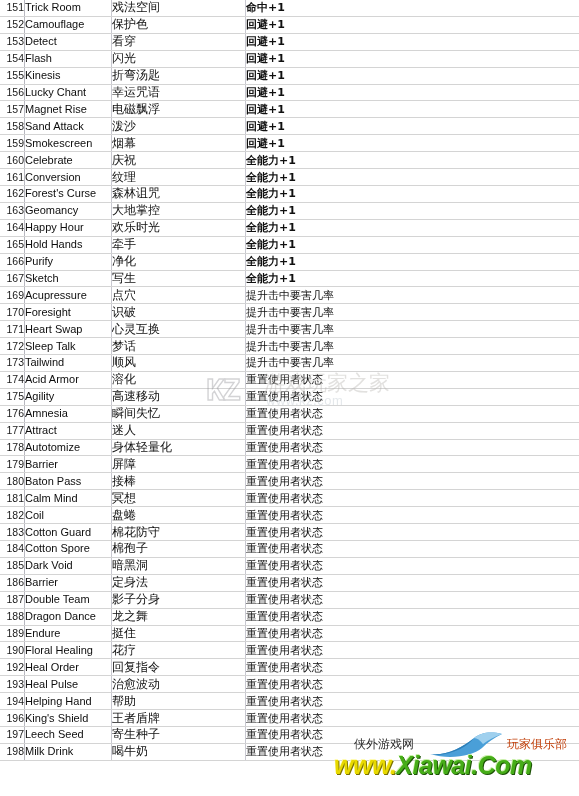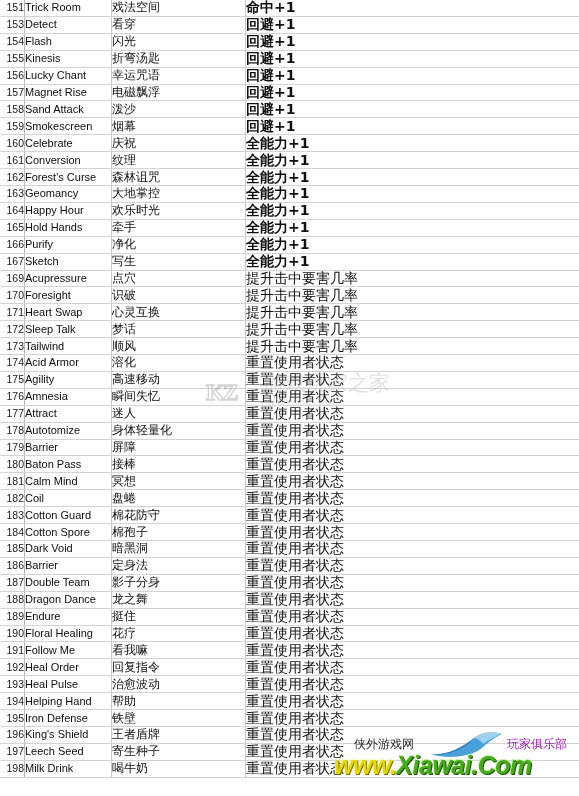--- a/index.html
+++ b/index.html
@@ -73,21 +73,21 @@
     font-size: 12px;
     color: #101010;
     border-right: 1px solid #c8c8d0;
     font-family: "DejaVu Sans", sans-serif;
   }
 
   
   td.c-ef {
     width: 334px;
     padding-left: 4px;
-    font-size: 14px;
+    font-size: 11px;
     color: #101010;
     font-family: "DejaVu Sans", sans-serif;
     margin-top: 12px;
   }
 
   td.c-ef.bold {
     font-weight: bold;
   }
 
   
@@ -97,24 +97,24 @@
     top: 372px;
     width: 170px;
     height: 46px;
     pointer-events: none;
     opacity: .38;
   }
   .wm-center .kz {
     position: absolute;
     left: 0;
     top: 2px;
-    font-size: 24px;
+    font-size: 31px;
     line-height: 36px;
     font-weight: bold;
-    font-family: Liberation Serif, serif;
+    font-family: Liberation Mono, monospace;
     color: transparent;
     -webkit-text-stroke: 1.4px #8d8d93;
     letter-spacing: -2px;
   }
   .wm-center .wm-cn {
     position: absolute;
     left: 58px;
     top: 3px;
     font-size: 21px;
     line-height: 16px;
@@ -154,21 +154,21 @@
     color: #2b2b2b;
     white-space: nowrap;
   }
   .wm-br .br-cn-right {
     position: absolute;
     left: 175px;
     top: 1px;
     font-size: 12px;
     line-height: 14px;
     font-family: "DejaVu Sans", sans-serif;
-    color: #a21caf;
+    color: #c2410c;
     white-space: nowrap;
   }
   .wm-br .br-swoosh {
     position: absolute;
     left: 96px;
     top: -4px;
     width: 80px;
     height: 26px;
   }
   .wm-br .br-url {
@@ -193,20 +193,26 @@
 
   <table class="grid">
     <tbody id="tbody">
         <tr>
           <td class="c-idx">151</td>
           <td class="c-en">Trick Room</td>
           <td class="c-cn">戏法空间</td>
           <td class="c-ef bold">命中+1</td>
         </tr>
         <tr>
+          <td class="c-idx">152</td>
+          <td class="c-en">Camouflage</td>
+          <td class="c-cn">保护色</td>
+          <td class="c-ef bold">回避+1</td>
+        </tr>
+        <tr>
           <td class="c-idx">153</td>
           <td class="c-en">Detect</td>
           <td class="c-cn">看穿</td>
           <td class="c-ef bold">回避+1</td>
         </tr>
         <tr>
           <td class="c-idx">154</td>
           <td class="c-en">Flash</td>
           <td class="c-cn">闪光</td>
           <td class="c-ef bold">回避+1</td>
@@ -415,47 +421,35 @@
           <td class="c-cn">挺住</td>
           <td class="c-ef">重置使用者状态</td>
         </tr>
         <tr>
           <td class="c-idx">190</td>
           <td class="c-en">Floral Healing</td>
           <td class="c-cn">花疗</td>
           <td class="c-ef">重置使用者状态</td>
         </tr>
         <tr>
-          <td class="c-idx">191</td>
-          <td class="c-en">Follow Me</td>
-          <td class="c-cn">看我嘛</td>
-          <td class="c-ef">重置使用者状态</td>
-        </tr>
-        <tr>
           <td class="c-idx">192</td>
           <td class="c-en">Heal Order</td>
           <td class="c-cn">回复指令</td>
           <td class="c-ef">重置使用者状态</td>
         </tr>
         <tr>
           <td class="c-idx">193</td>
           <td class="c-en">Heal Pulse</td>
           <td class="c-cn">治愈波动</td>
           <td class="c-ef">重置使用者状态</td>
         </tr>
         <tr>
           <td class="c-idx">194</td>
           <td class="c-en">Helping Hand</td>
           <td class="c-cn">帮助</td>
-          <td class="c-ef">重置使用者状态</td>
-        </tr>
-        <tr>
-          <td class="c-idx">195</td>
-          <td class="c-en">Iron Defense</td>
-          <td class="c-cn">铁壁</td>
           <td class="c-ef">重置使用者状态</td>
         </tr>
         <tr>
           <td class="c-idx">196</td>
           <td class="c-en">King's Shield</td>
           <td class="c-cn">王者盾牌</td>
           <td class="c-ef">重置使用者状态</td>
         </tr>
         <tr>
           <td class="c-idx">197</td>

